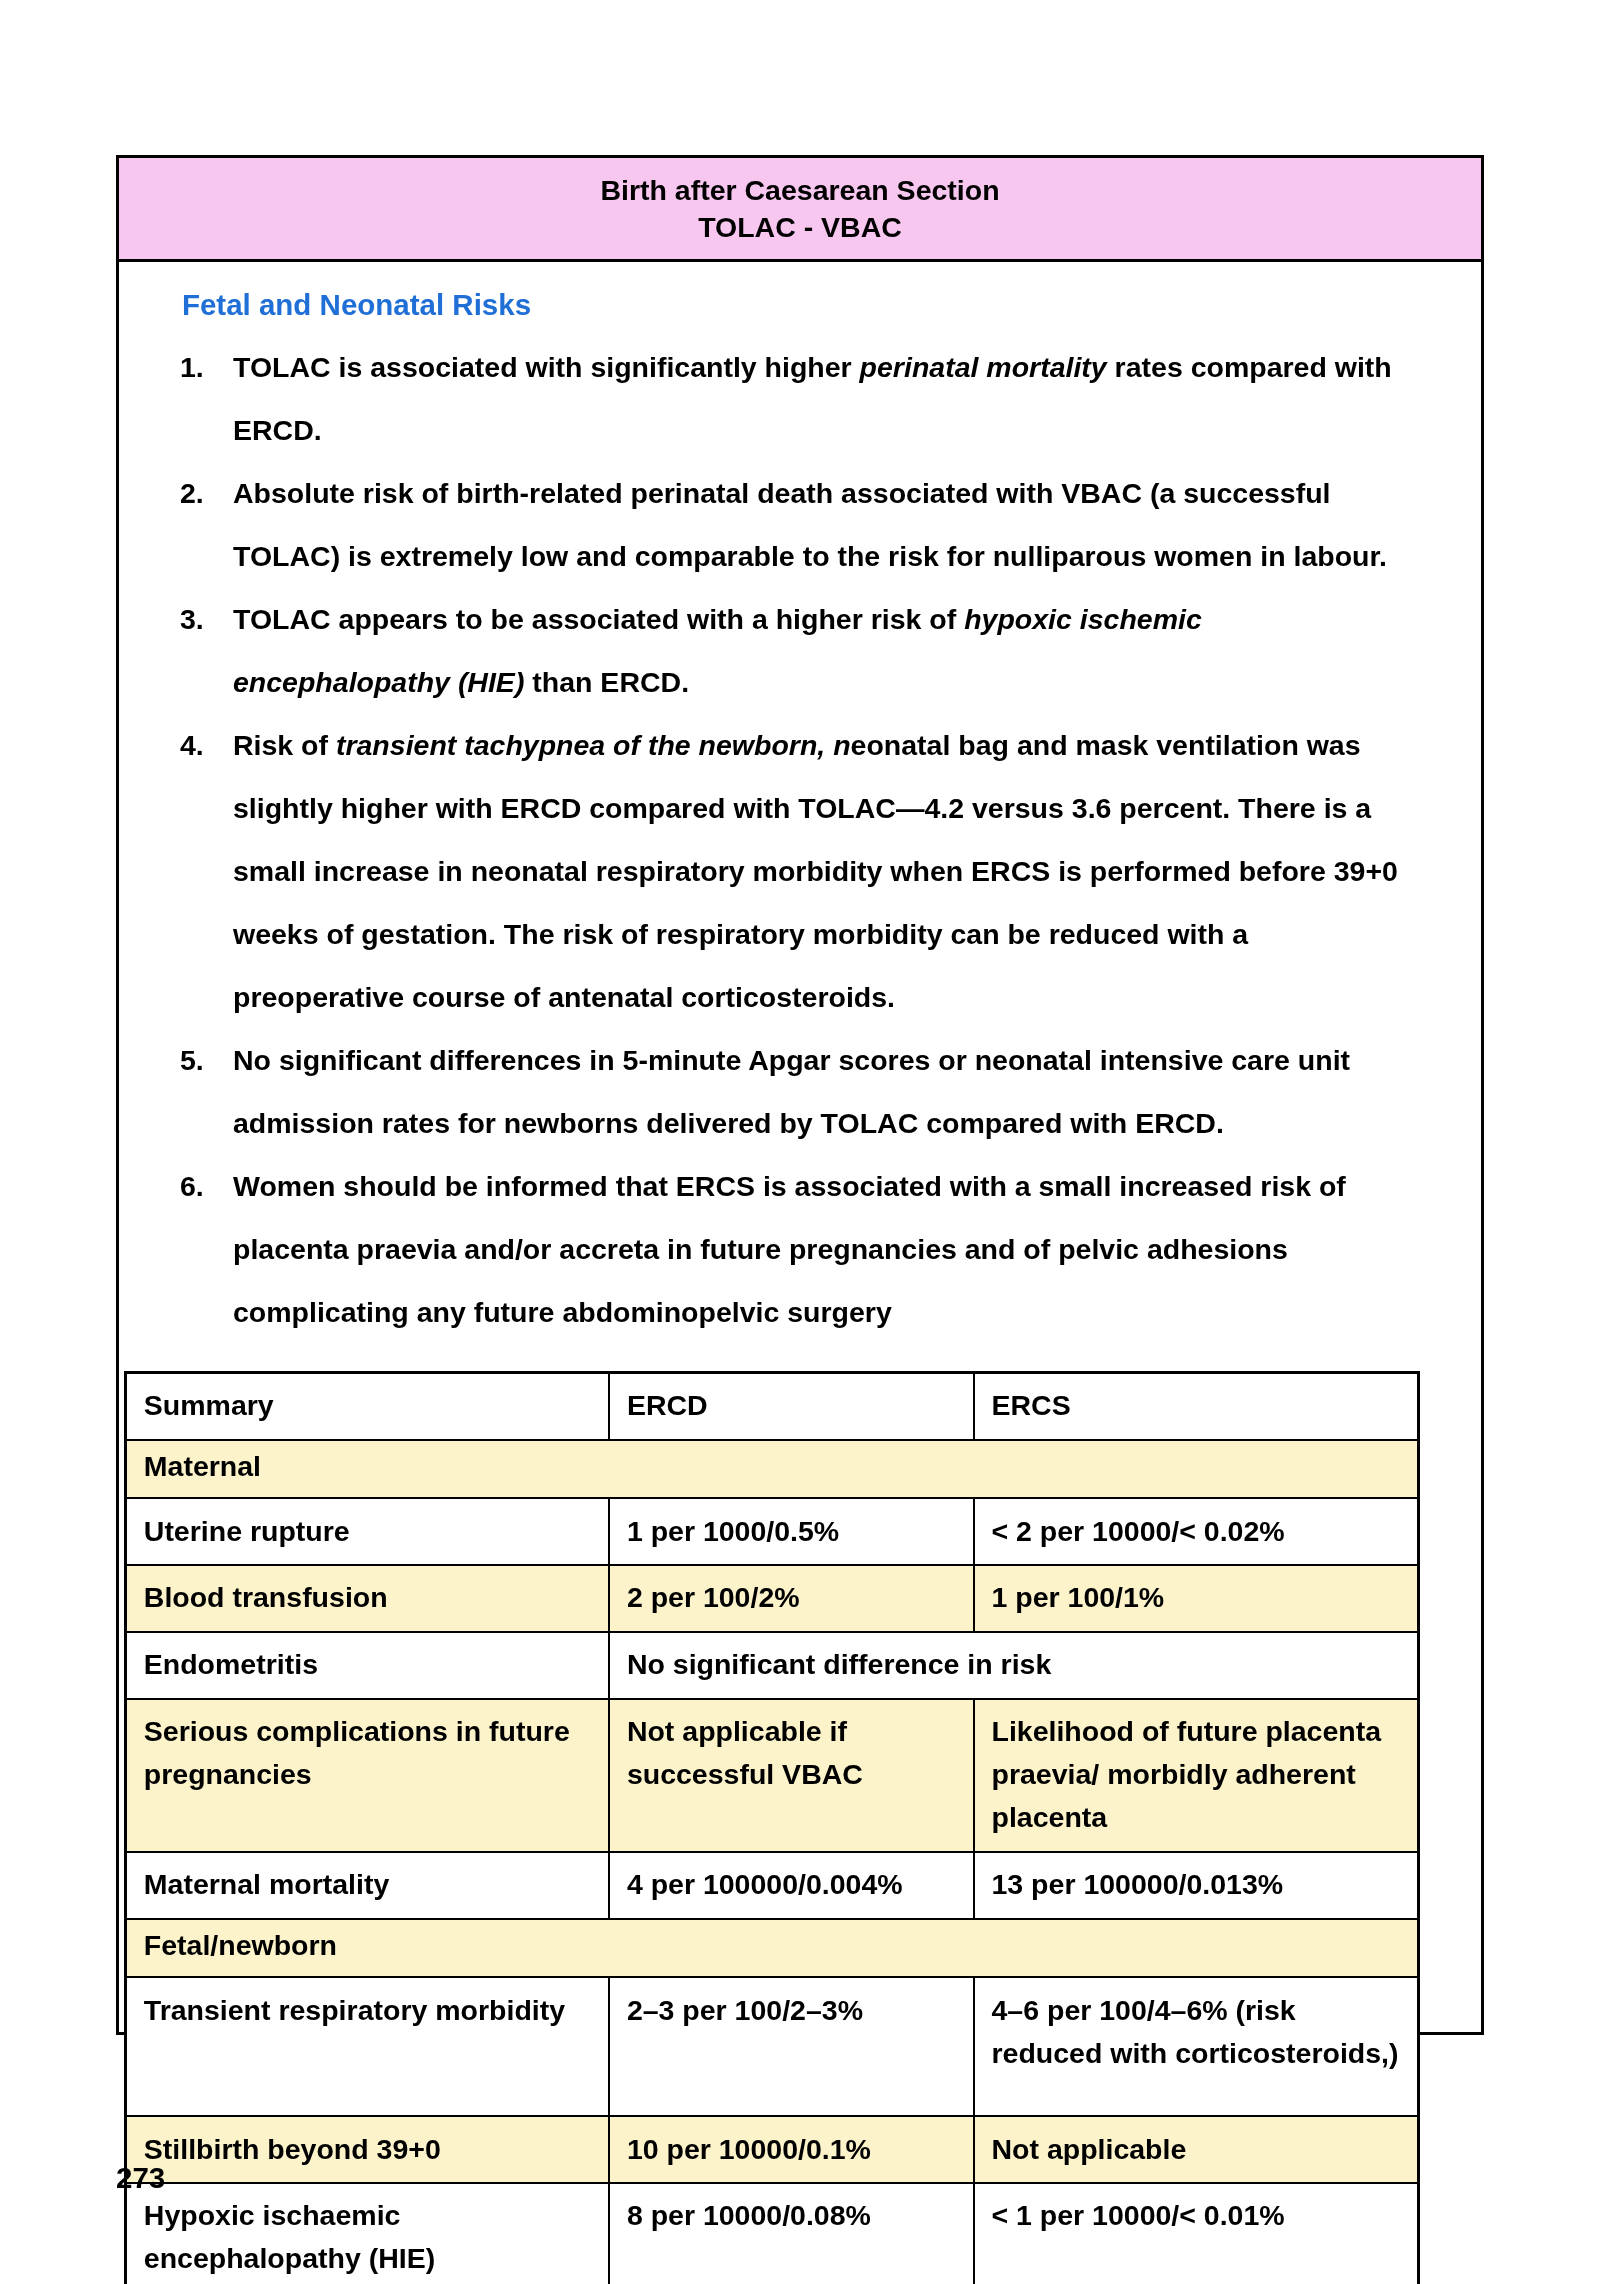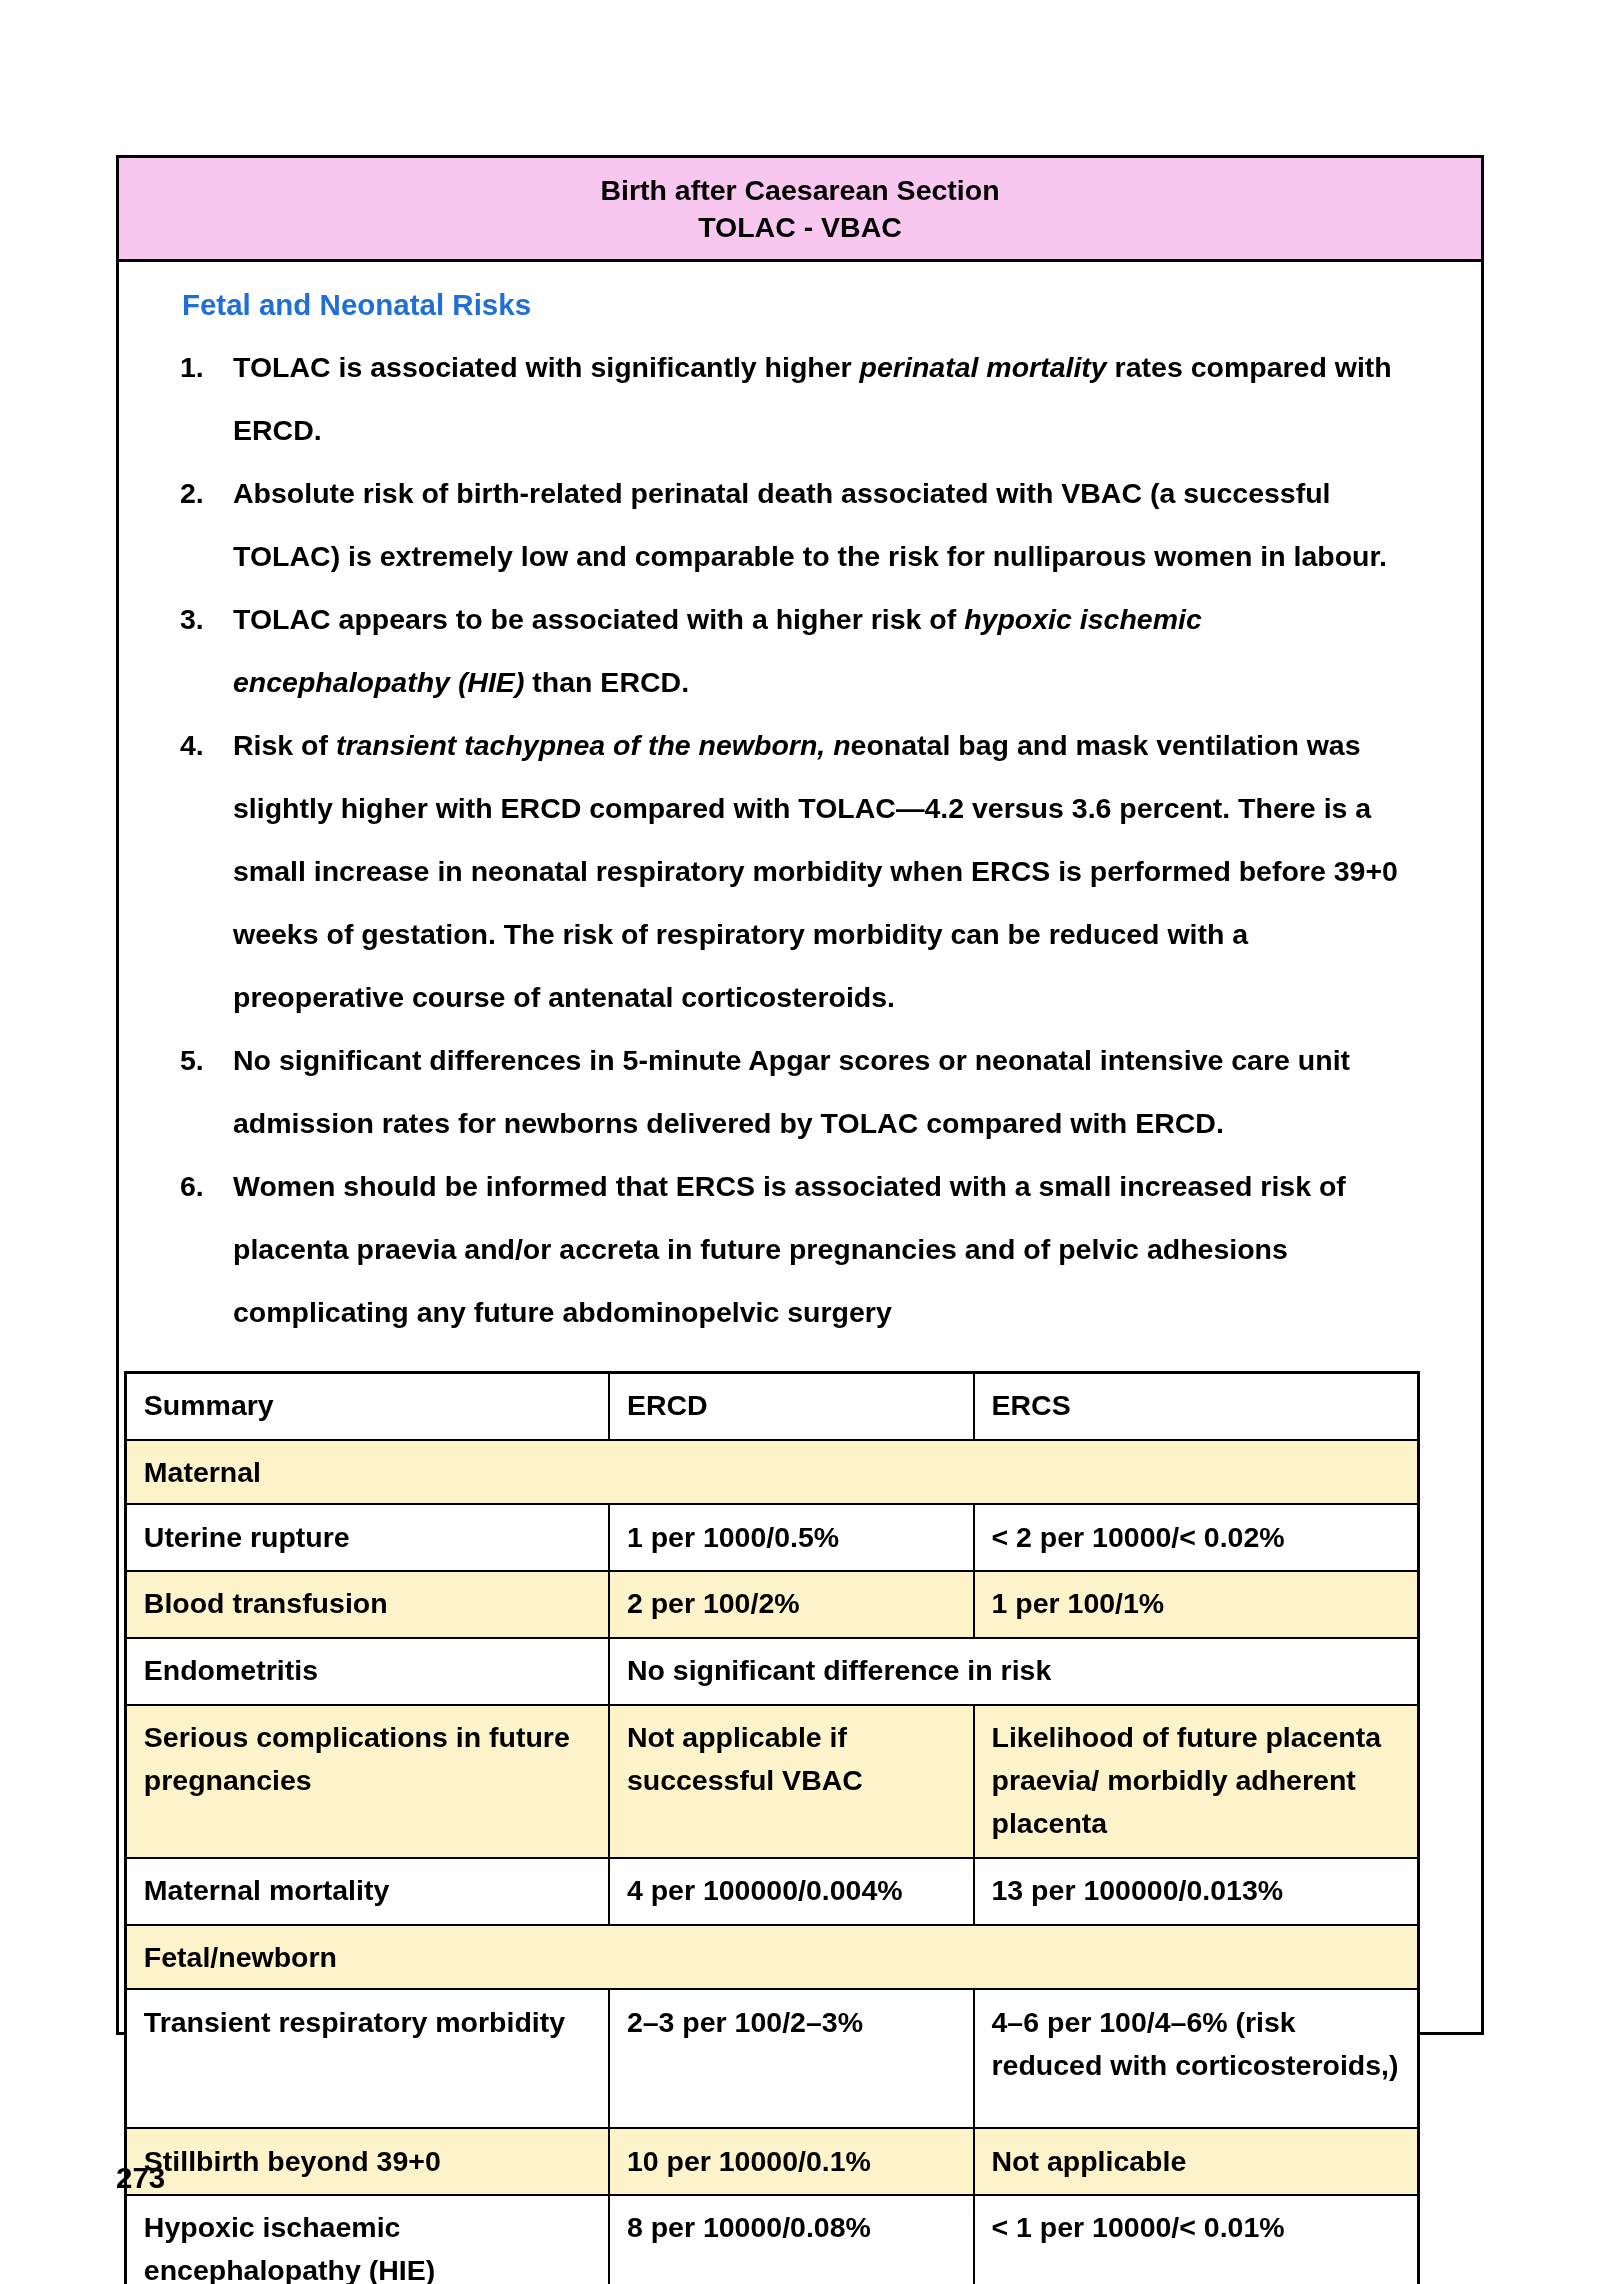--- a/index.html
+++ b/index.html
@@ -57,21 +57,21 @@
     border: 2.9px solid #000;
     font-size: 28.5px; font-weight: 700;
     text-align: left; vertical-align: top;
     padding: 10.5px 17px 11.4px 17px;
     line-height: 43px;
     background: #fff;
   }
   table.risk-table tr.shade td { background: var(--yellow, #FCF3CB); }
   table.risk-table tr.section td {
     background: var(--yellow, #FCF3CB);
-    padding-top: 10px; padding-bottom: 9.5px;
+    padding-top: 4px; padding-bottom: 9.5px;
   }
   table.risk-table tr.tall td { height: 152px; }
   table.risk-table tr.med td { height: 139px; border-radius: 6px; }
   .page-number {
     position: absolute;
     left: 116px; top: 2161px;
     width: 1306px;
     text-align: left;
     font-size: 29.5px; font-weight: 700;
   }

